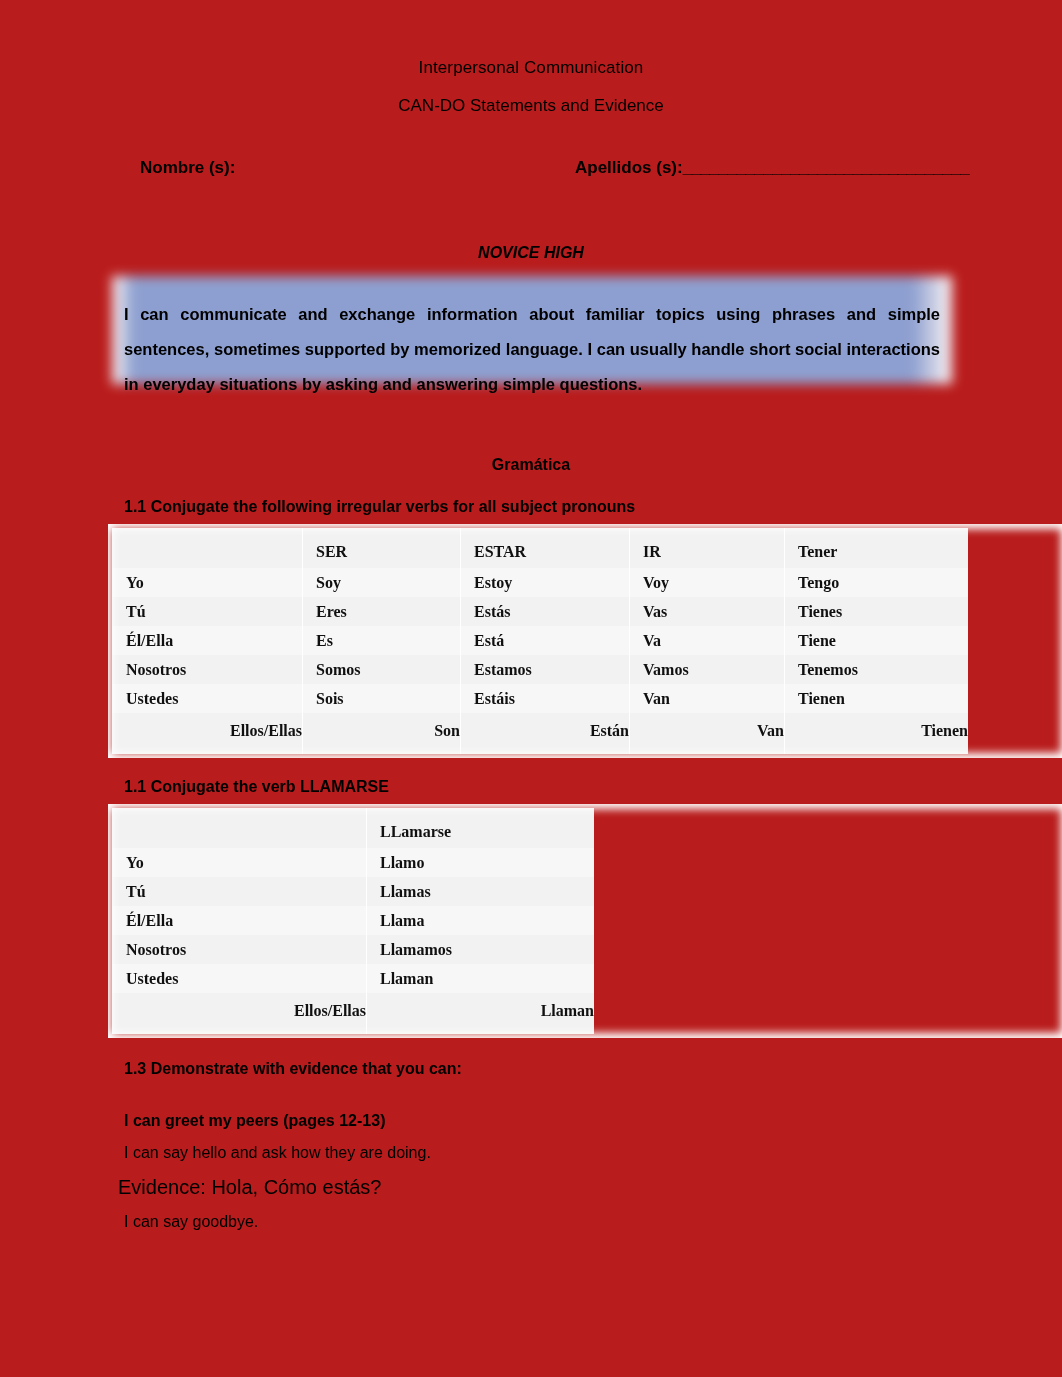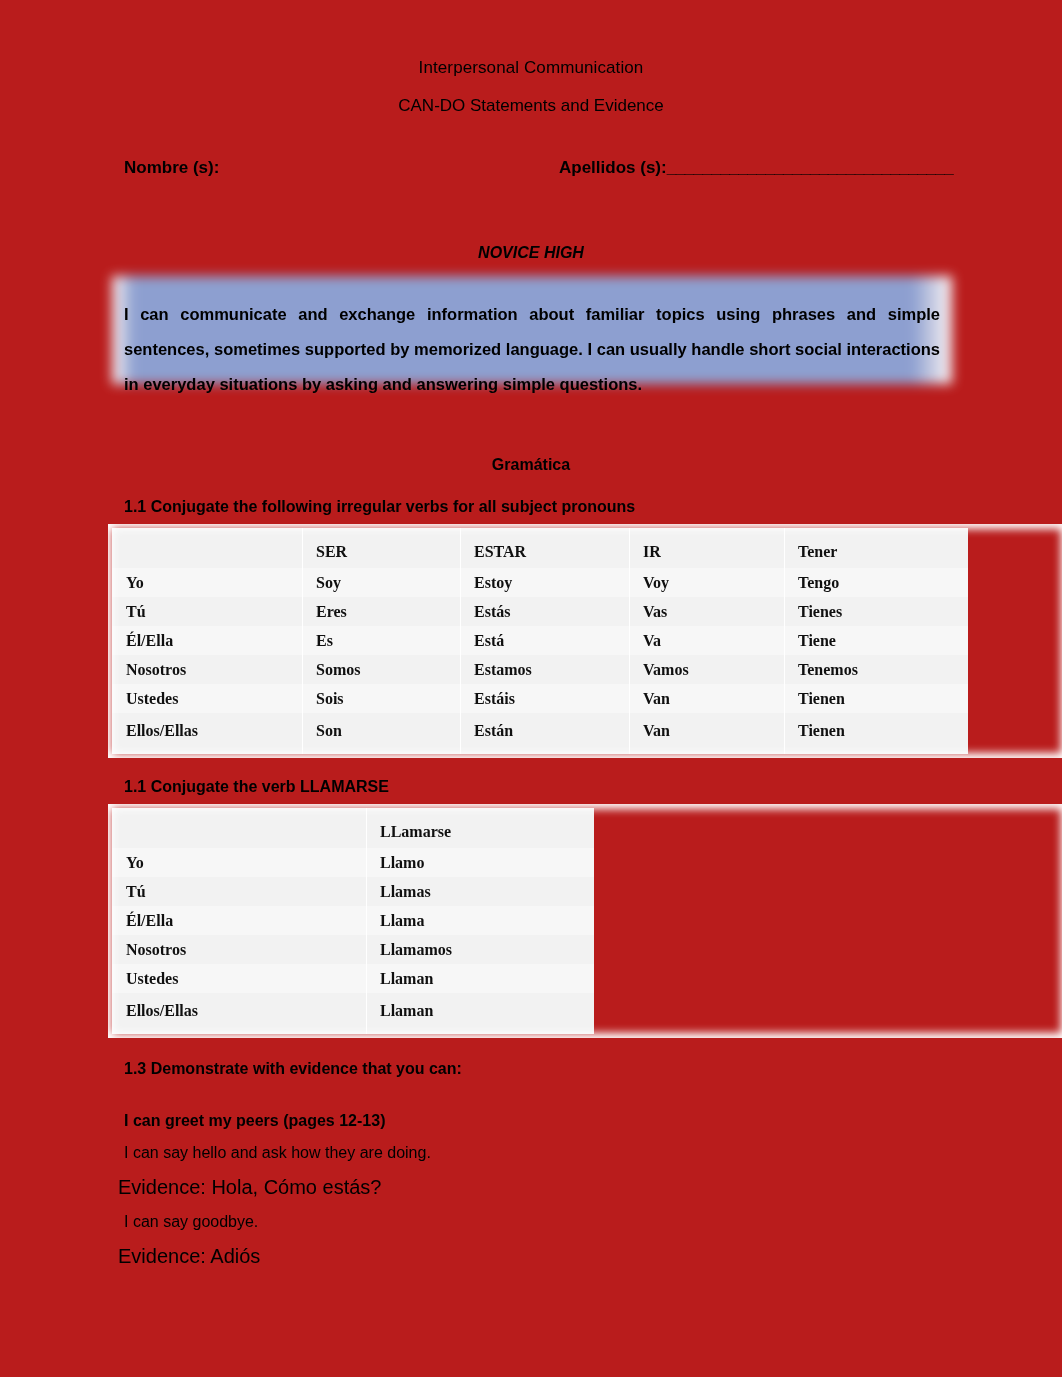--- a/index.html
+++ b/index.html
@@ -43,20 +43,21 @@
   .fields {
     padding: 0 0 0 124px;
     margin-top: 42px;
   }
   .field-row {
     display: flex;
     align-items: baseline;
     font-size: 17px;
     font-weight: bold;
     height: 34px;
+    margin-left: 16px;
   }
   .field-row.row2 { margin-top: 5px; }
   .fld { white-space: pre; }
   .fld-nombre { width: 435px; }
   .fld-edad   { width: 142px; }
   .fld-sexo   { width: 143px; }
   .fld-grado  { width: 146px; }
   .rule { letter-spacing: -0.5px; }
 
   
@@ -133,21 +134,21 @@
     padding: 2px 0 2px 14px;
     border: none;
     height: 25px;
     line-height: 25px;
     white-space: nowrap;
   }
   .tbl tr:nth-child(odd)  td { background: #f2f2f2; }
   .tbl tr:nth-child(even) td { background: #f7f7f7; }
   .tbl td + td { box-shadow: inset 1px 0 0 #ffffff; }
   .tbl tr:first-child td { padding-top: 8px; height: 30px; }
-  .tbl tr:last-child  td { padding-bottom: 8px; height: 31px; }
+  .tbl tr:last-child  td { padding-bottom: 8px; height: 31px; text-align: right; }
 
   
   .tbl-verbs td:nth-child(1) { width: 176px; }
   .tbl-verbs td:nth-child(2) { width: 144px; }
   .tbl-verbs td:nth-child(3) { width: 155px; }
   .tbl-verbs td:nth-child(4) { width: 141px; }
   .tbl-verbs td:nth-child(5) { width: 170px; }
 
   
   .tbl-llamarse td:nth-child(1) { width: 240px; }
@@ -315,15 +316,14 @@
   <p class="cando-item">
     
     <span>I can say hello and ask how they are doing.</span>
   </p>
   <p class="evidence-line">Evidence: Hola, Cómo estás?</p>
 
   <p class="cando-item">
     
     <span>I can say goodbye.</span>
   </p>
-  <p class="evidence-line">Evidence: Adiós</p>
 
 </div>
 
 </body></html>

